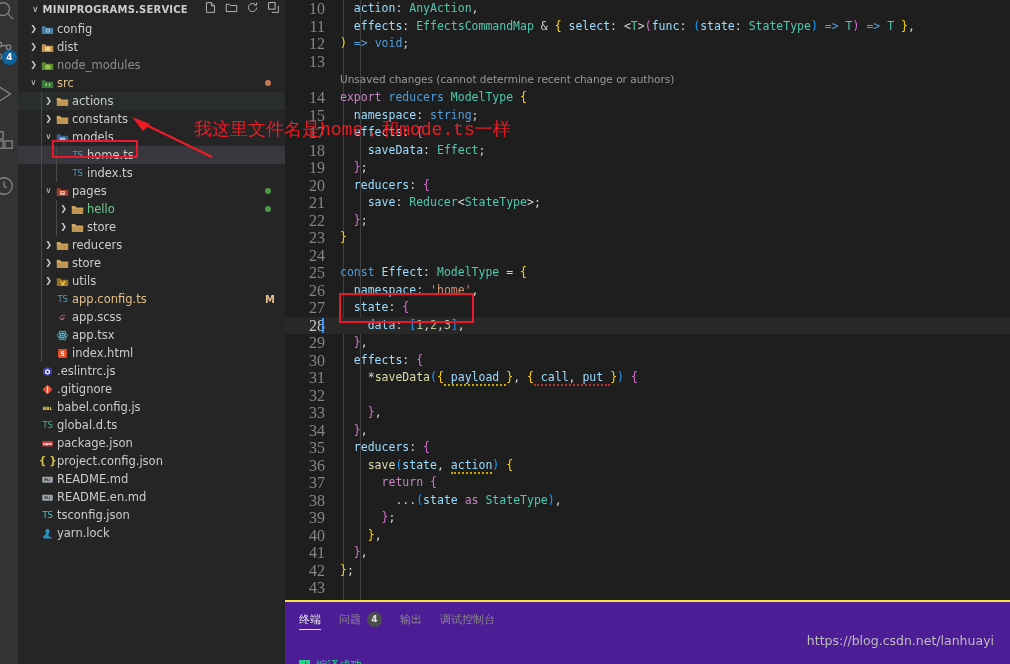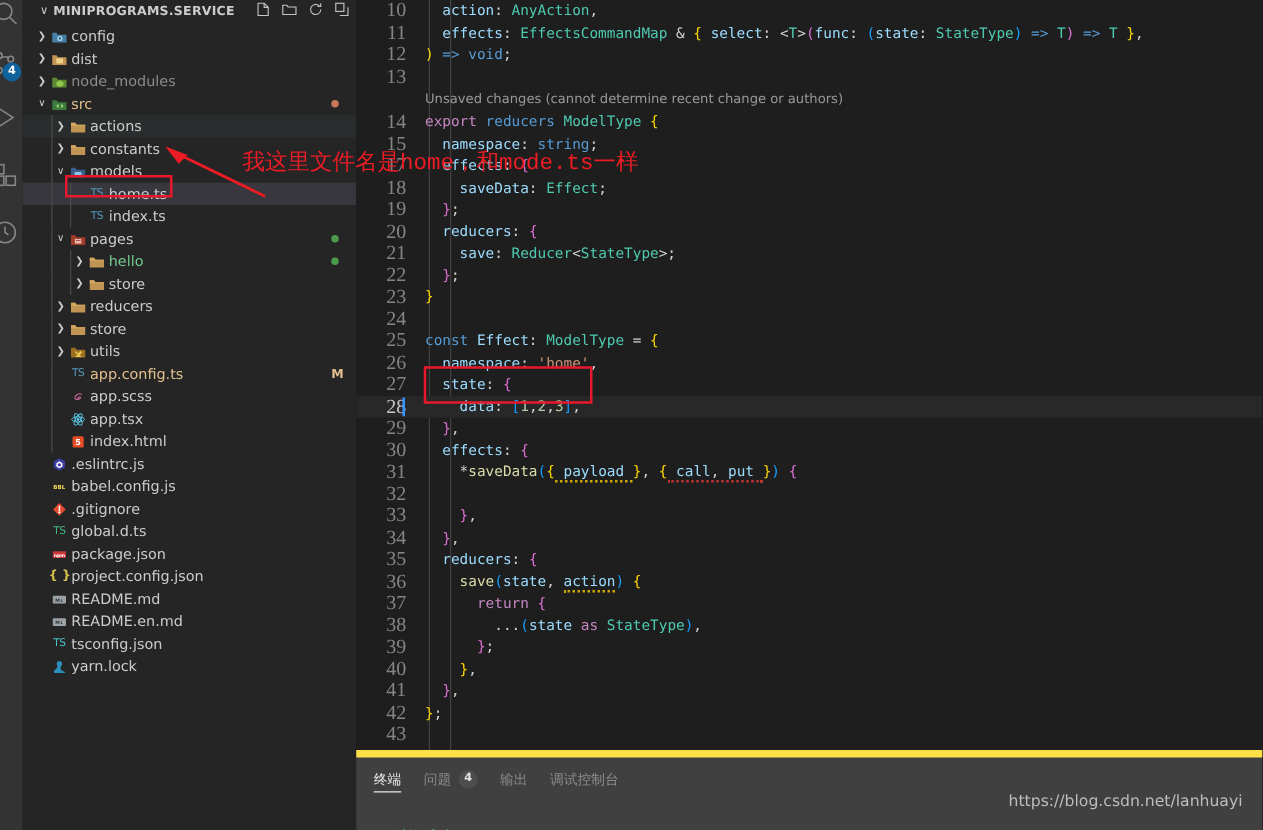--- a/index.html
+++ b/index.html
@@ -127,21 +127,21 @@
   .anno-text {
     position: absolute; color: #ec1c24; white-space: nowrap;
     font-family: "DejaVu Sans", "Liberation Sans", sans-serif;
     font-size: 18px;
   }
   .anno-arrow { position: absolute; pointer-events: none; }
 
   
   .panel {
     position: absolute; left: 285px; top: 600px; right: 0; bottom: 0;
-    background: #404040; border-top: 6px solid #fde047;
+    background: #4c1d95; border-top: 2px solid #fde047;
   }
   .panel-tabs {
     display: flex; align-items: center; height: 34px; padding-left: 14px; gap: 18px;
   }
   .ptab {
     font-size: 11px; color: #8a8a8a; position: relative; height: 34px;
     display: flex; align-items: center; gap: 6px;
   }
   .ptab.active { color: #e7e7e7; }
   .ptab.active::after {
@@ -421,32 +421,32 @@
           <span class="ficon"><svg viewBox="0 0 16 16">
               <polygon points="8,2 13.5,5 13.5,11 8,14 2.5,11 2.5,5" fill="#3f3fa5"></polygon>
               <polygon points="8,5 11,6.8 11,10 8,11.8 5,10 5,6.8" fill="#fff"></polygon>
               <circle cx="8" cy="8.4" r="1.6" fill="#4b32c3"></circle>
             </svg></span>
           <span class="label" style="color: rgb(204, 204, 204);">.eslintrc.js</span>
         </div>
         <div class="row">
           <span class="arrow blank" style="margin-left: 10px;"></span>
           <span class="ficon"><svg viewBox="0 0 16 16">
-              <text x="8" y="10.5" font-size="5.5" font-weight="bold" fill="#f5da55" text-anchor="middle" font-family="DejaVu Sans">BBL</text>
-            </svg></span>
-          <span class="label" style="color: rgb(204, 204, 204);">babel.config.js</span>
-        </div>
-        <div class="row">
-          <span class="arrow blank" style="margin-left: 10px;"></span>
-          <span class="ficon"><svg viewBox="0 0 16 16">
               <polygon points="8,1.8 14.2,8 8,14.2 1.8,8" fill="#e24c30"></polygon>
               <rect x="7.3" y="4.5" width="1.5" height="5" fill="#fff"></rect>
               <circle cx="8" cy="11" r="1.1" fill="#fff"></circle>
             </svg></span>
           <span class="label" style="color: rgb(204, 204, 204);">.gitignore</span>
+        </div>
+        <div class="row">
+          <span class="arrow blank" style="margin-left: 10px;"></span>
+          <span class="ficon"><svg viewBox="0 0 16 16">
+              <text x="8" y="10.5" font-size="5.5" font-weight="bold" fill="#f5da55" text-anchor="middle" font-family="DejaVu Sans">BBL</text>
+            </svg></span>
+          <span class="label" style="color: rgb(204, 204, 204);">babel.config.js</span>
         </div>
         <div class="row">
           <span class="arrow blank" style="margin-left: 10px;"></span>
           <span class="ficon"><span class="ts-tag" style="color:#43b581">TS</span></span>
           <span class="label" style="color: rgb(204, 204, 204);">global.d.ts</span>
         </div>
         <div class="row">
           <span class="arrow blank" style="margin-left: 10px;"></span>
           <span class="ficon"><svg viewBox="0 0 16 16">
               <rect x="1.5" y="5" width="13" height="6.5" fill="#cb3837"></rect>

